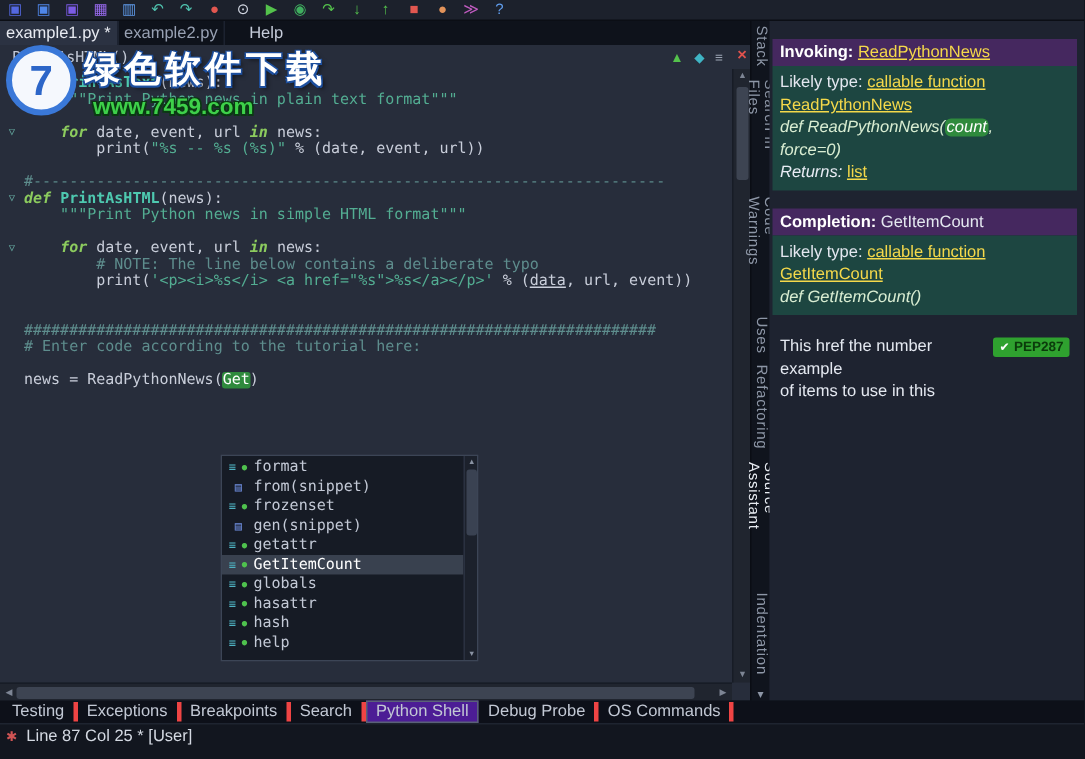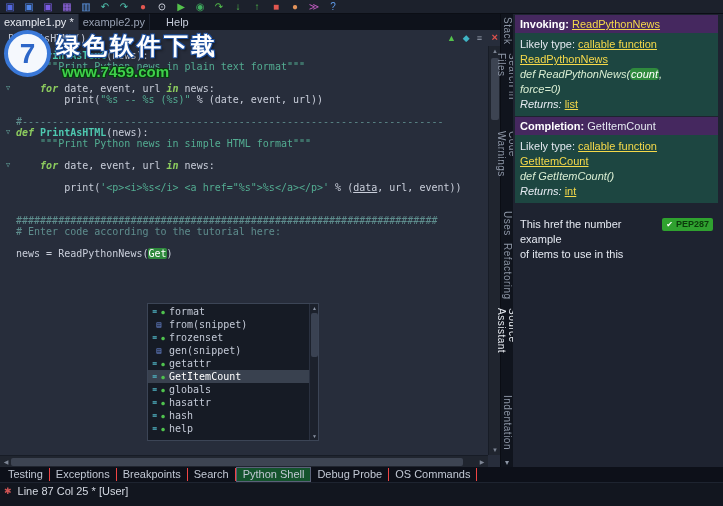--- a/index.html
+++ b/index.html
@@ -64,40 +64,40 @@
 
   
   .strip{position:absolute;left:500px;top:14px;width:13px;height:453px;background:#10141d;
     display:flex;flex-direction:column;align-items:center;gap:8px;padding-top:3px;border-left:1px solid #0a0d14}
   .vtab{writing-mode:vertical-rl;text-orientation:mixed;font-size:10px;color:#8d96a6;cursor:pointer;letter-spacing:.5px}
   .vtab.active{color:#e8ecf2}
   .vchev{color:#8d96a6;font-size:8px;cursor:pointer}
 
   
   .panel{position:absolute;left:513px;top:14px;width:210px;height:453px;background:#1e2330;overflow:hidden}
-  .as-header{background:#45285f;margin:1px 5px 0 2px;padding:2px 5px;font-size:11px;line-height:14px;white-space:pre-wrap}
+  .as-header{background:#45285f;margin:12px 5px 0 2px;padding:2px 5px;font-size:11px;line-height:14px;white-space:pre-wrap}
   .as-body{background:#1d4641;margin:0 5px 0 2px;padding:4px 5px;font-size:11px;line-height:15px}
   .as-note{position:relative;margin:12px 5px 0 2px;padding:2px 5px;font-size:11px;line-height:15px}
   .as-line{white-space:pre-wrap}
   .as-p{color:#e4e8f0}
   .as-b{color:#ffffff;font-weight:bold}
   .as-link{color:#f5d94a;text-decoration:underline;cursor:pointer}
   .as-sig{color:#d9edd2;font-style:italic}
   .as-sighl{background:#2f8a3d;color:#fff;font-style:italic;border-radius:4px;padding:0 1px}
   .as-it{color:#e8ecf4;font-style:italic}
   .pep-badge{position:absolute;right:5px;top:3px;background:#2fa12f;border-radius:2px;padding:0 4px;height:13px;
     display:flex;gap:3px;align-items:center;cursor:pointer}
   .pep-check{color:#fff;font-size:8px}
   .pep-label{color:#0b3b0b;font-size:9px;font-weight:bold}
 
   
   .bottombar{position:absolute;left:0;top:467px;width:723px;height:15px;background:#0d1019;
     display:flex;align-items:center;font-size:11px;padding-left:2px}
-  .btab{padding:0 6px;color:#c2c8d4;border-right:1px solid #ef4444;cursor:pointer;line-height:13px}
-  .btab.active{border:1px solid #5a6178;background:#14532d}
+  .btab{padding:0 6px;color:#c2c8d4;border-right:3px solid #ef4444;cursor:pointer;line-height:13px}
+  .btab.active{border:1px solid #5a6178;background:#4c1d95}
 
   
   .statusbar{position:absolute;left:0;top:482px;width:723px;height:16px;background:#12161f;color:#d4d9e2;
     font-size:11px;display:flex;align-items:center;gap:6px;padding-left:4px;border-top:1px solid #1e2430}
   .st-icon{color:#cf5454;font-size:9px}
   .bottom-fill{position:absolute;left:0;top:498px;width:723px;height:8px;background:#12161f}
 
   
   .watermark{position:absolute;left:4px;top:30px;z-index:60;display:flex;align-items:flex-start;pointer-events:none}
   .wm-logo{width:47px;height:47px;border-radius:50%;background:#f5f8fd;border:4px solid #3a78d8;color:#2d66c8;
@@ -158,21 +158,21 @@
         <div class="code-line"><span class="gutter"></span><span class="tk-str">    """Print Python news in plain text format"""</span></div>
         <div class="code-line"><span class="gutter"></span></div>
         <div class="code-line"><span class="gutter">▽</span><span class="tk-txt">    </span><span class="tk-kw">for</span><span class="tk-txt"> date, event, url </span><span class="tk-kw">in</span><span class="tk-txt"> news:</span></div>
         <div class="code-line"><span class="gutter"></span><span class="tk-txt">        print(</span><span class="tk-str">"%s -- %s (%s)"</span><span class="tk-txt"> % (date, event, url))</span></div>
         <div class="code-line"><span class="gutter"></span></div>
         <div class="code-line"><span class="gutter"></span><span class="tk-com">#----------------------------------------------------------------------</span></div>
         <div class="code-line"><span class="gutter">▽</span><span class="tk-kw">def </span><span class="tk-fn">PrintAsHTML</span><span class="tk-txt">(news):</span></div>
         <div class="code-line"><span class="gutter"></span><span class="tk-str">    """Print Python news in simple HTML format"""</span></div>
         <div class="code-line"><span class="gutter"></span></div>
         <div class="code-line"><span class="gutter">▽</span><span class="tk-txt">    </span><span class="tk-kw">for</span><span class="tk-txt"> date, event, url </span><span class="tk-kw">in</span><span class="tk-txt"> news:</span></div>
-        <div class="code-line"><span class="gutter"></span></div>
+        <div class="code-line"><span class="gutter"></span><span class="tk-com">        # NOTE: The line below contains a deliberate typo</span></div>
         <div class="code-line"><span class="gutter"></span><span class="tk-txt">        print(</span><span class="tk-str">'&lt;p&gt;&lt;i&gt;%s&lt;/i&gt; &lt;a href="%s"&gt;%s&lt;/a&gt;&lt;/p&gt;'</span><span class="tk-txt"> % (</span><span class="tk-err">data</span><span class="tk-txt">, url, event))</span></div>
         <div class="code-line"><span class="gutter"></span></div>
         <div class="code-line"><span class="gutter"></span></div>
         <div class="code-line"><span class="gutter"></span><span class="tk-com">######################################################################</span></div>
         <div class="code-line"><span class="gutter"></span><span class="tk-com"># Enter code according to the tutorial here:</span></div>
         <div class="code-line"><span class="gutter"></span></div>
         <div class="code-line"><span class="gutter"></span><span class="tk-txt">news = ReadPythonNews(</span><span class="tk-hl">Get</span><span class="tk-txt">)</span></div>
       </div>
 
     <div class="vscroll">
@@ -263,21 +263,20 @@
         <div class="as-line"><span class="as-link">ReadPythonNews</span></div>
         <div class="as-line"><span class="as-sig">def ReadPythonNews(</span><span class="as-sighl">count</span><span class="as-sig">,</span></div>
         <div class="as-line"><span class="as-sig">force=0)</span></div>
         <div class="as-line"><span class="as-it">Returns: </span><span class="as-link">list</span></div>
       </div>
       <div class="as-header"><div class="as-line"><span class="as-b">Completion: </span><span class="as-p">GetItemCount</span></div></div>
       <div class="as-body">
         <div class="as-line"><span class="as-p">Likely type: </span><span class="as-link">callable function</span></div>
         <div class="as-line"><span class="as-link">GetItemCount</span></div>
         <div class="as-line"><span class="as-sig">def GetItemCount()</span></div>
-        <div class="as-line"><span class="as-it">Returns: </span><span class="as-link">int</span></div>
       </div>
       <div class="as-note">
         <span class="pep-badge">
           <span class="pep-check">✔</span>
           <span class="pep-label">PEP287</span>
         </span>
         <div class="as-line"><span class="as-p">This href the number</span></div>
         <div class="as-line"><span class="as-p">example</span></div>
         <div class="as-line"><span class="as-p">of items to use in this</span></div>
       </div>

